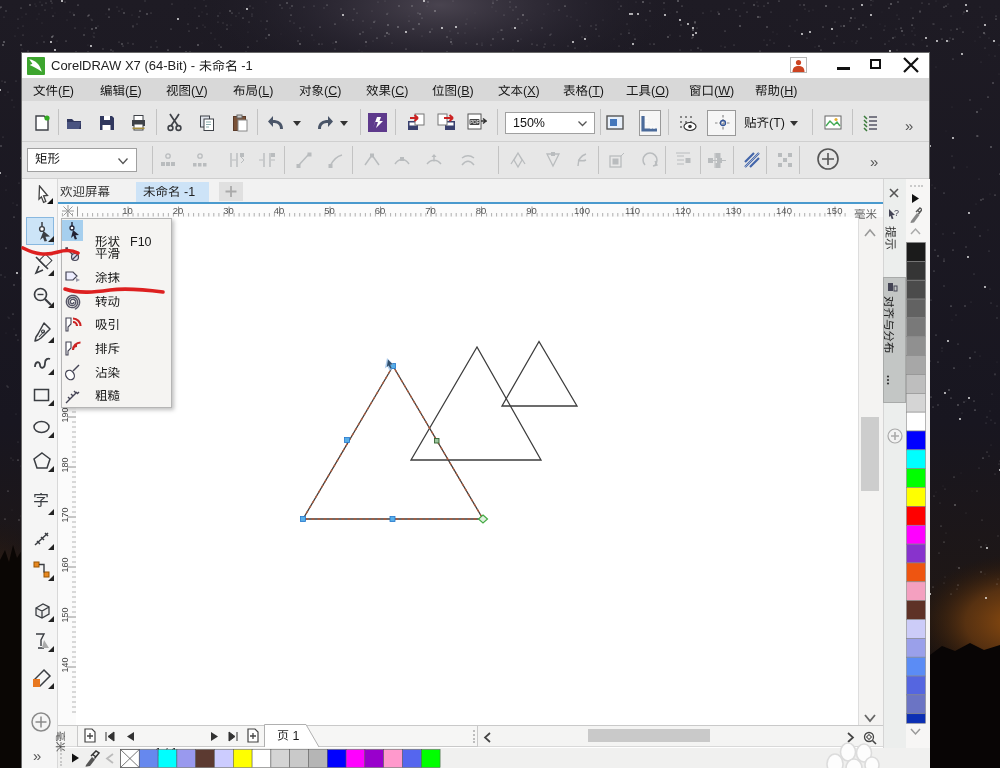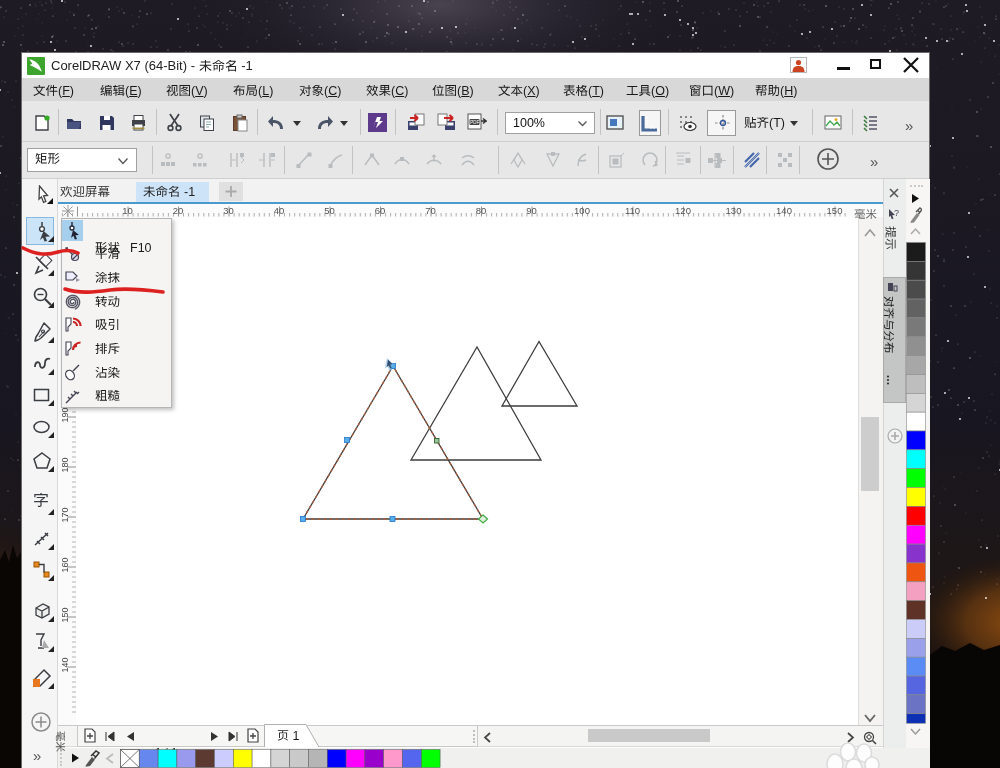--- a/index.html
+++ b/index.html
@@ -961,21 +961,21 @@
     <rect x="9.5" y="9.5" width="7" height="3" fill="#fff"></rect>
     <rect x="1" y="1" width="9" height="11" fill="#fff" stroke="#777"></rect>
     <path d="M7,5 h9 M16,5 l-3.5,-3 M16,5 l-3.5,3" stroke="#cc2222" stroke-width="2" fill="none"></path>
   </svg>
 <svg class="abs" style="left:467px;top:113px" width="20" height="19" viewBox="0 0 20 19">
     <rect x="1" y="1" width="13" height="15" fill="#fff" stroke="#555"></rect>
     <rect x="2.5" y="6" width="10" height="6" rx="1" fill="#444"></rect>
     <text x="3.2" y="10.8" font-size="4.5" fill="#fff" font-family="Liberation Sans">PDF</text>
     <path d="M14,8 h5 l-3,-2.5 M19,8 l-3,2.5" stroke="#333" stroke-width="1.5" fill="none"></path>
   </svg>
-<div class="abs combo" style="left:505px;top:112px;width:90px;height:22px"><span style="padding-left:7px">100%</span>
+<div class="abs combo" style="left:505px;top:112px;width:90px;height:22px"><span style="padding-left:7px">150%</span>
 <svg class="abs" style="right:7px;top:8px" width="9" height="6">
       <path d="M0.5,0.5 L4.5,4.5 L8.5,0.5" stroke="#555" stroke-width="1.3" fill="none"></path>
     </svg></div>
 <svg class="abs" style="left:606px;top:114px" width="18" height="18" viewBox="0 0 18 18">
     <rect x="1" y="2" width="16" height="13" fill="#e8f0fa" stroke="#555" stroke-width="1.4"></rect>
     <rect x="4" y="5" width="7" height="7" fill="#4477bb"></rect>
   </svg>
 <div class="abs pressed" style="left:639px;top:110px;width:22px;height:26px"></div>
 <svg class="abs" style="left:641px;top:114px" width="18" height="18" viewBox="0 0 18 18">
     <path d="M2,2 v14 h14" stroke="#4a6a9a" stroke-width="3.2" fill="none"></path>
@@ -1550,21 +1550,21 @@
   </svg>
 <svg class="abs" style="left:48px;top:683px" width="6" height="6">
     <path d="M6,0 L6,6 L0,6 Z" fill="#222"></path>
   </svg>
 <svg class="abs" style="left:30px;top:711px" width="22" height="22" viewBox="0 0 22 22">
 <circle cx="11" cy="11" r="9" fill="none" stroke="#8a8a8a" stroke-width="1.5"></circle>
     <path d="M11,5.5 v11 M5.5,11 h11" stroke="#8a8a8a" stroke-width="1.5"></path>
   </svg>
 <div class="abs chev2" style="left:33px;top:747px">»</div>
 <div id="flyout"></div>
-<div class="abs t12" style="left:95px;top:241px"><svg class="" width="25" height="12.5" viewBox="0 -800 2000 1000" style="fill:#1a1a1a;vertical-align:-2.50px">
+<div class="abs t12" style="left:95px;top:235px"><svg class="" width="25" height="12.5" viewBox="0 -800 2000 1000" style="fill:#1a1a1a;vertical-align:-2.50px">
       <use href="#g5f62" x="0"></use>
       <use href="#g72b6" x="1000"></use>
     </svg><span class="lat" style="margin-left:10px">F10</span></div>
 <div class="abs t12" style="left:95px;top:247.2px"><svg class="" width="25" height="12.5" viewBox="0 -800 2000 1000" style="fill:#1a1a1a;vertical-align:-2.50px">
       <use href="#g5e73" x="0"></use>
       <use href="#g6ed1" x="1000"></use>
     </svg></div>
 <div class="abs t12" style="left:95px;top:270.9px"><svg class="" width="25" height="12.5" viewBox="0 -800 2000 1000" style="fill:#1a1a1a;vertical-align:-2.50px">
       <use href="#g6d82" x="0"></use>
       <use href="#g62b9" x="1000"></use>

